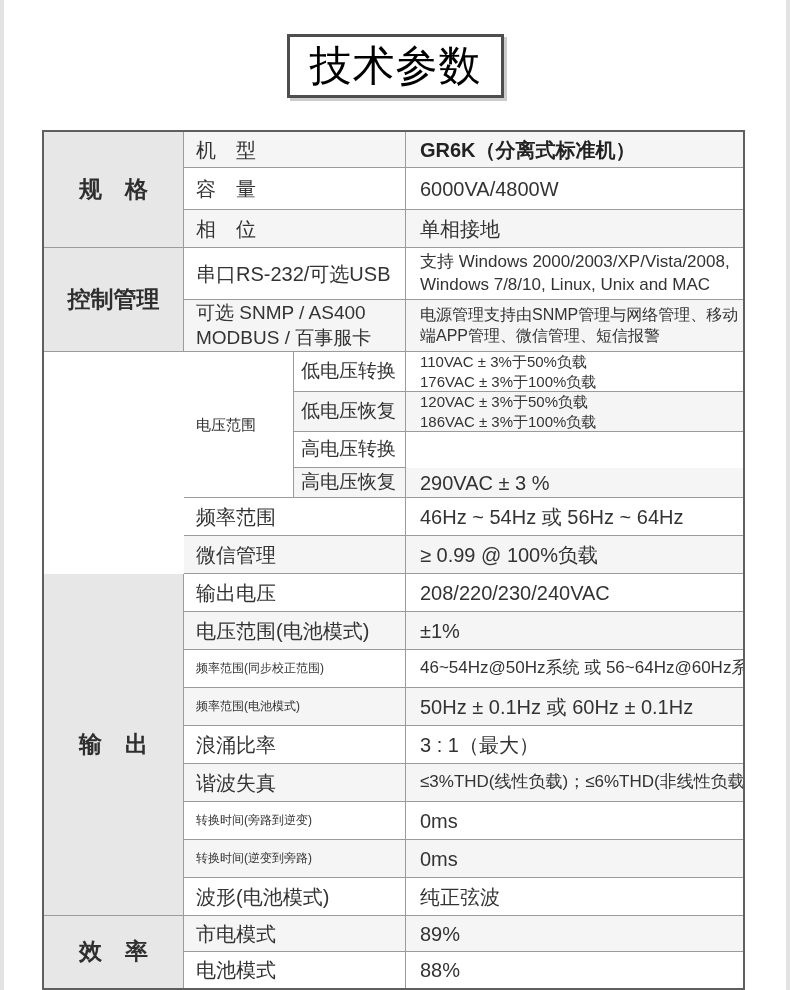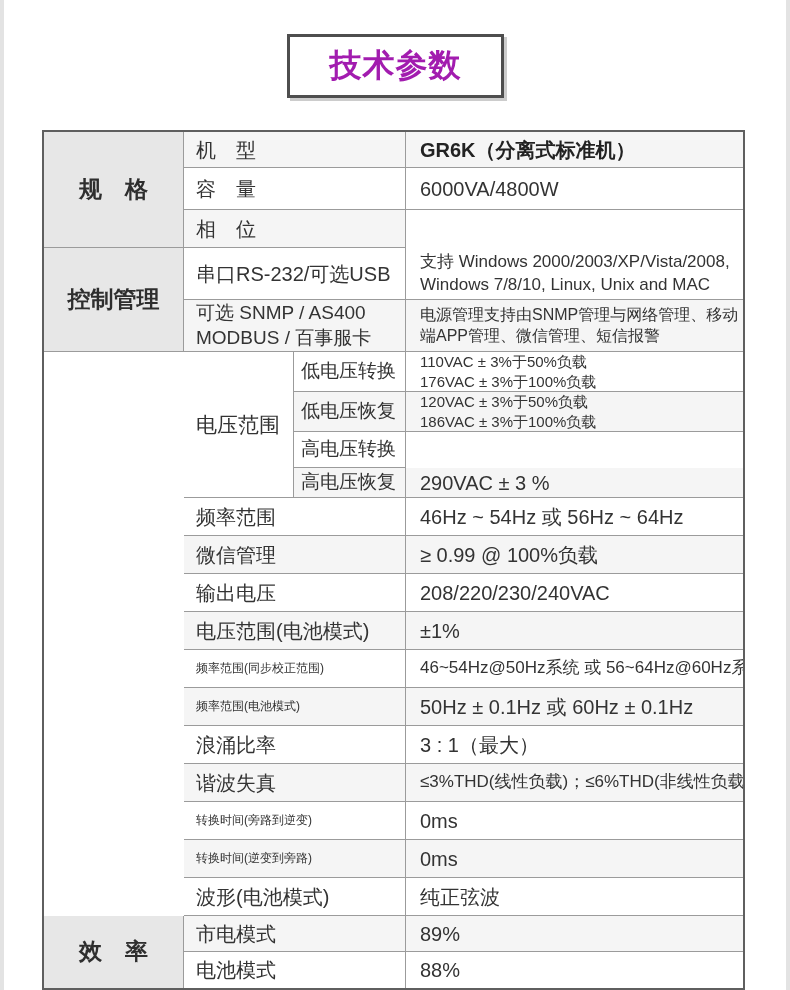--- a/index.html
+++ b/index.html
@@ -14,21 +14,21 @@
   .edge-strip { position:absolute; top:0; bottom:0; width:4px; background:#e3e3e3; }
   .edge-left { left:0; }
   .edge-right { right:0; }
 
   .title-box {
     position:absolute; left:287px; top:34px; width:217px; height:64px;
     background:#ffffff; border:3px solid #4e4e4e;
     box-shadow:3px 3px 0 #cccccc;
     display:flex; align-items:center; justify-content:center;
   }
-  .title-text { font-size:32px; font-weight:bold; color:#a21caf; letter-spacing:1px; }
+  .title-text { font-size:42px; font-weight:normal; color:#000000; letter-spacing:1px; }
 
   .spec-table {
     position:absolute; left:42px; top:130px; width:703px; height:860px;
     display:grid;
     grid-template-columns:140px 110px 112px 1fr;
     grid-template-rows:36px 42px 38px 52px 52px 40px 40px 36px 30px 38px 38px repeat(9,38px) 36px 36px;
     border:2px solid #5f5f5f;
     background:#ffffff;
   }
   .cell {
@@ -62,46 +62,48 @@
 <div class="edge-strip edge-right"></div>
 
 <div class="title-box">
   <span class="title-text">技术参数</span>
 </div>
 
 <div class="spec-table">
 
   <div class="cell sec" style="grid-area:1/1/4/2">规　格</div>
   <div class="cell sec" style="grid-area:4/1/6/2">控制管理</div>
+  <div class="cell sec" style="grid-area:12/1/21/2">输　出</div>
   <div class="cell sec no-b" style="grid-area:21/1/23/2">效　率</div>
 
   <div class="cell odd" style="grid-area:1/2/2/4">机　型</div>
   <div class="cell odd val bold no-r" style="grid-area:1/4/2/5">GR6K（分离式标准机）</div>
 
   <div class="cell" style="grid-area:2/2/3/4">容　量</div>
   <div class="cell val no-r" style="grid-area:2/4/3/5">6000VA/4800W</div>
 
   <div class="cell odd" style="grid-area:3/2/4/4">相　位</div>
+  <div class="cell odd val no-r" style="grid-area:3/4/4/5">单相接地</div>
 
   <div class="cell" style="grid-area:4/2/5/4">串口RS-232/可选USB</div>
   <div class="cell val no-r two-line f17" style="grid-area:4/4/5/5">
     <div>支持 Windows 2000/2003/XP/Vista/2008,</div>
     <div>Windows 7/8/10,  Linux, Unix and MAC</div>
   </div>
 
   <div class="cell odd two-line f19" style="grid-area:5/2/6/4">
     <div>可选 SNMP / AS400</div>
     <div>MODBUS / 百事服卡</div>
   </div>
   <div class="cell odd val no-r two-line f16" style="grid-area:5/4/6/5">
     <div>电源管理支持由SNMP管理与网络管理、移动</div>
     <div>端APP管理、微信管理、短信报警</div>
   </div>
 
-  <div class="cell" style="grid-area:6/2/10/3; font-size:21px">电压范围</div>
+  <div class="cell" style="grid-area:6/2/10/3; font-size:15px">电压范围</div>
 
   <div class="cell sub" style="grid-area:6/3/7/4">低电压转换</div>
   <div class="cell val no-r two-line f15" style="grid-area:6/4/7/5">
     <div>110VAC ± 3%于50%负载</div>
     <div>176VAC ± 3%于100%负载</div>
   </div>
 
   <div class="cell sub odd" style="grid-area:7/3/8/4">低电压恢复</div>
   <div class="cell odd val no-r two-line f15" style="grid-area:7/4/8/5">
     <div>120VAC ± 3%于50%负载</div>

